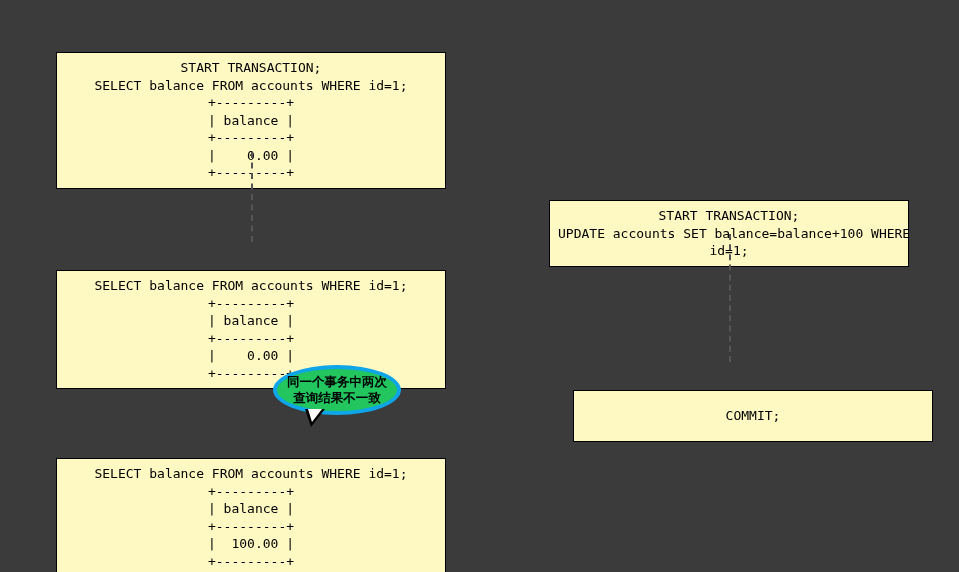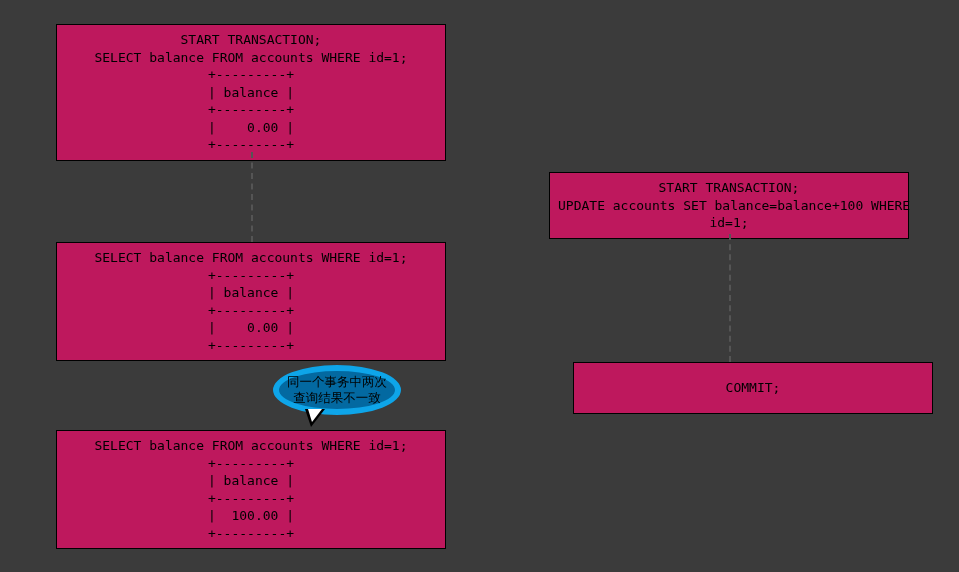--- a/index.html
+++ b/index.html
@@ -7,48 +7,50 @@
     width: 959px;
     height: 572px;
     background: #3b3b3b;
     font-family: "Consolas", "Monaco", "DejaVu Sans Mono", monospace;
     font-size: 13px;
     color: #000;
     position: relative;
   }
   .box {
     position: absolute;
-    background: #be185d;
+    background: #fef9c3;
     border: 1px solid #000;
     text-align: center;
     padding: 6px 8px;
     line-height: 1.35;
     white-space: pre;
+    margin-top: 28px;
   }
   .connector {
     position: absolute;
     width: 0;
     border-left: 2px dashed #555;
   }
   .bubble-wrap {
     position: absolute;
   }
   .bubble {
-    background: #0369a1;
-    border: 6px solid #0ea5e9;
+    background: #22c55e;
+    border: 4px solid #0ea5e9;
     border-radius: 50% / 50%;
     width: 128px;
     height: 50px;
     display: flex;
     align-items: center;
     justify-content: center;
     text-align: center;
     font-size: 12.5px;
     line-height: 1.3;
     position: relative;
+    font-weight: bold;
   }
   .tail {
     position: absolute;
     left: 32px;
     top: 44px;
     width: 0; height: 0;
     border-left: 6px solid transparent;
     border-right: 14px solid transparent;
     border-top: 18px solid #000;
   }

